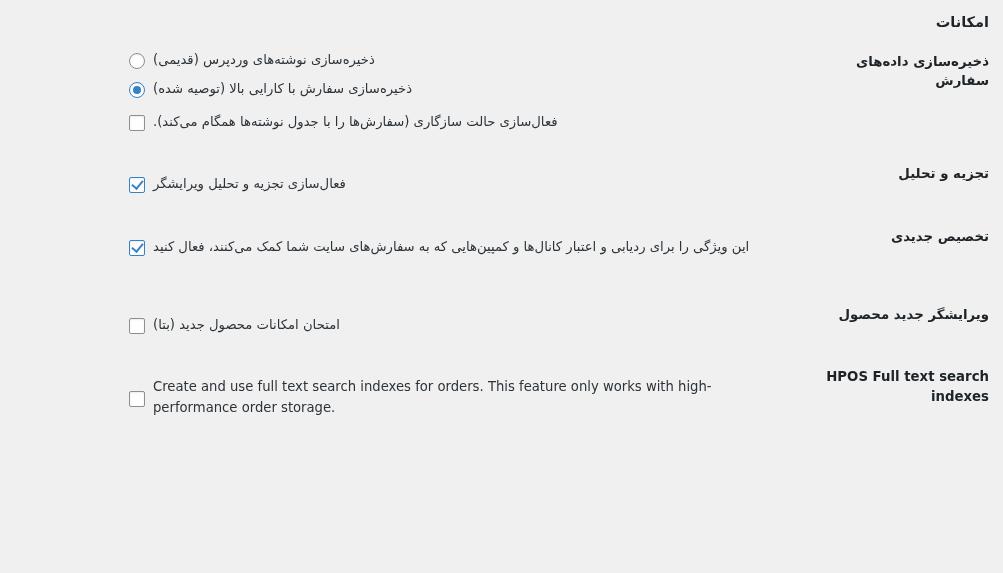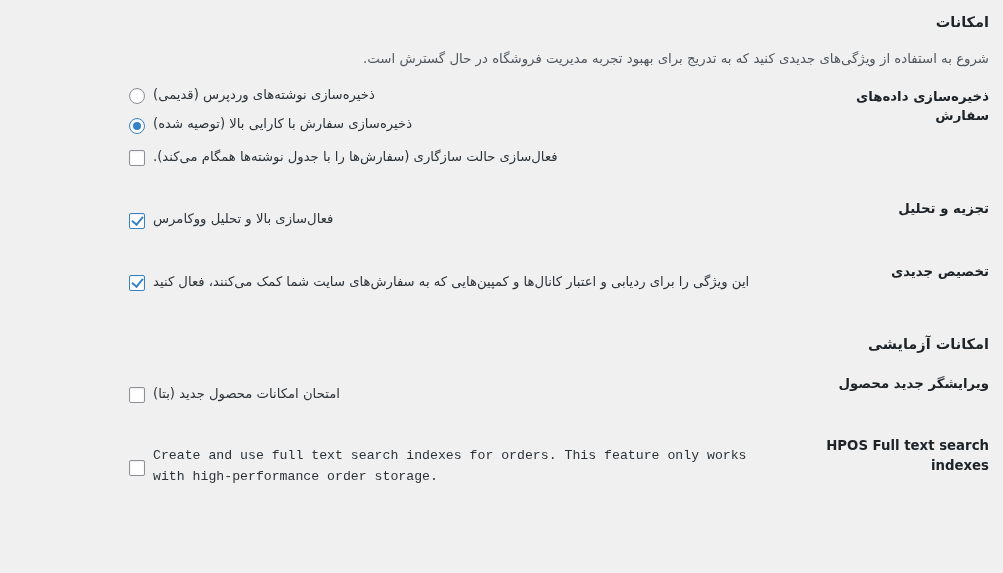--- a/index.html
+++ b/index.html
@@ -122,33 +122,31 @@
     top: 0px;
     width: 5px;
     height: 9px;
     border: solid #3582c4;
     border-width: 0 2px 2px 0;
     transform: rotate(40deg);
   }
   .ltr {
     direction: ltr;
     text-align: left;
-    font-family: Liberation Mono, monospace;
   }
   .experimental-block {
     padding-top: 16px;
   }
 </style>
 </head>
 <body>
 
 <div class="page">
 
   <h2 class="section-title">امکانات</h2>
-  <p class="section-desc">شروع به استفاده از ویژگی‌های جدیدی کنید که به تدریج برای بهبود تجربه مدیریت فروشگاه در حال گسترش است.</p>
 
   <table class="form-table">
     <tbody>
       <tr>
         <th>ذخیره‌سازی داده‌های سفارش</th>
         <td>
           <div class="radio-row">
             <span class="ctl-label">ذخیره‌سازی نوشته‌های وردپرس (قدیمی)</span>
             <span class="radio"></span>
           </div>
@@ -160,40 +158,39 @@
             <span class="ctl-label">فعال‌سازی حالت سازگاری (سفارش‌ها را با جدول نوشته‌ها همگام می‌کند).</span>
             <span class="checkbox"></span>
           </div>
         </td>
       </tr>
 
       <tr>
         <th>تجزیه و تحلیل</th>
         <td>
           <div class="check-row">
-            <span class="ctl-label">فعال‌سازی بالا و تحلیل ووکامرس</span>
+            <span class="ctl-label">فعال‌سازی تجزیه و تحلیل ویرایشگر</span>
             <span class="checkbox checked"></span>
           </div>
         </td>
       </tr>
 
       <tr>
         <th>تخصیص جدیدی</th>
         <td>
           <div class="check-row">
             <span class="ctl-label">این ویژگی را برای ردیابی و اعتبار کانال‌ها و کمپین‌هایی که به سفارش‌های سایت شما کمک می‌کنند، فعال کنید</span>
             <span class="checkbox checked"></span>
           </div>
         </td>
       </tr>
     </tbody>
   </table>
 
   <div class="experimental-block">
-    <h2 class="section-title">امکانات آزمایشی</h2>
 
     <table class="form-table">
       <tbody>
         <tr>
           <th>ویرایشگر جدید محصول</th>
           <td>
             <div class="check-row">
               <span class="ctl-label">امتحان امکانات محصول جدید (بتا)</span>
               <span class="checkbox"></span>
             </div>

